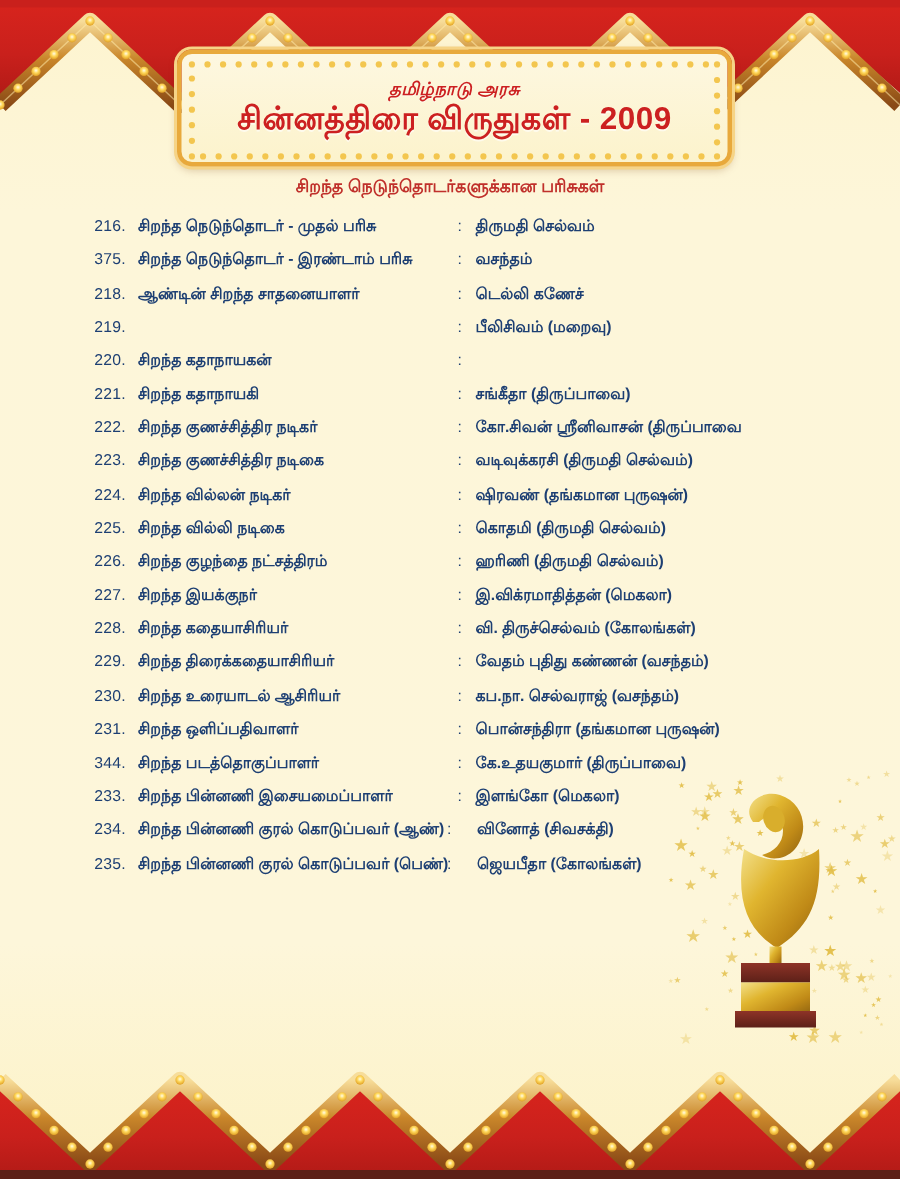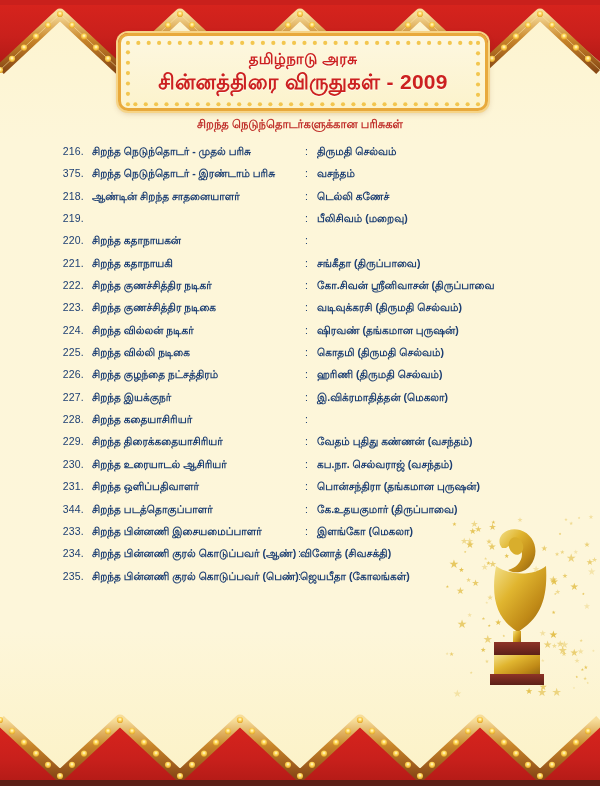--- a/index.html
+++ b/index.html
@@ -31,21 +31,21 @@
     box-shadow:0 0 0 2px #f6d487, 0 2px 6px rgba(120,60,0,.28);
     display:flex;flex-direction:column;align-items:center;justify-content:center;
     z-index:6;
   }
   #title-plate .bulbs{position:absolute;inset:2px;border-radius:7px;pointer-events:none;}
   .tl-line{
     color:#cc2020;font-weight:bold;text-align:center;
     text-shadow:0 1px 0 rgba(255,255,255,.6);
     letter-spacing:.3px;line-height:1.12;
   }
-  #title-line1{font-size:15px;}
+  #title-line1{font-size:12px;font-style:italic;}
   #title-line2{font-size:21px;margin-top:2px;}
 
   
   #subtitle{
     position:absolute;left:0;top:118px;width:600px;text-align:center;
     color:#c0302b;font-size:11.5px;font-weight:bold;z-index:5;
   }
 
   
   #awards-list{
@@ -53,21 +53,21 @@
   }
   .row{
     position:relative;height:22.35px;line-height:22.35px;
     font-size:10.5px;color:#1d3f73;white-space:nowrap;
   }
   .num{position:absolute;left:58px;width:26px;text-align:right;letter-spacing:.2px;}
   .lbl{position:absolute;left:92px;font-weight:bold;}
   .sep{position:absolute;left:305px;}
   .val{position:absolute;left:317px;font-weight:bold;}
   .row.wide .sep{left:298px;}
-  .row.wide .val{left:300px;}
+  .row.wide .val{left:318px;}
 
   
   #trophy-art{
     position:absolute;right:6px;bottom:92px;width:150px;height:180px;z-index:4;
   }
   #sparkles{position:absolute;inset:0;}
   .spk{position:absolute;color:#e3bf49;line-height:1;}
 </style>
 </head>
 <body>
@@ -311,20 +311,21 @@
       <div class="row">
         <span class="num">227.</span>
         <span class="lbl">சிறந்த இயக்குநர்</span>
         <span class="sep">:</span>
         <span class="val">இ.விக்ரமாதித்தன் (மெகலா)</span>
       </div>
       <div class="row">
         <span class="num">228.</span>
         <span class="lbl">சிறந்த கதையாசிரியர்</span>
         <span class="sep">:</span>
+        <span class="val">வி. திருச்செல்வம் (கோலங்கள்)</span>
       </div>
       <div class="row">
         <span class="num">229.</span>
         <span class="lbl">சிறந்த திரைக்கதையாசிரியர்</span>
         <span class="sep">:</span>
         <span class="val">வேதம் புதிது கண்ணன் (வசந்தம்)</span>
       </div>
       <div class="row">
         <span class="num">230.</span>
         <span class="lbl">சிறந்த உரையாடல் ஆசிரியர்</span>

